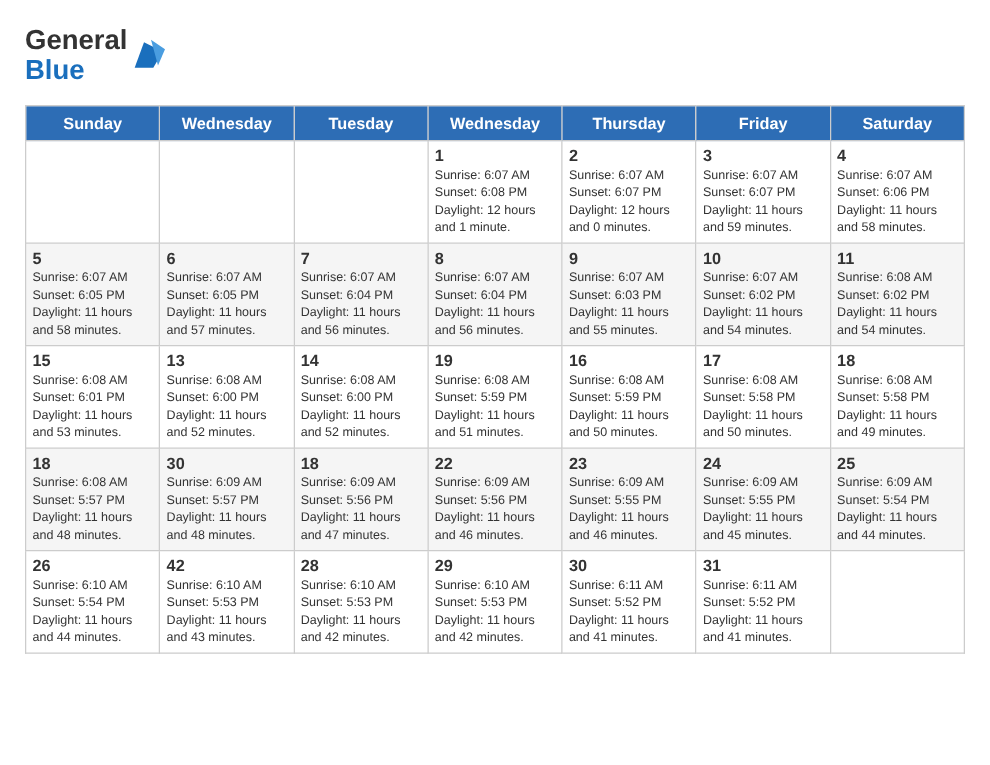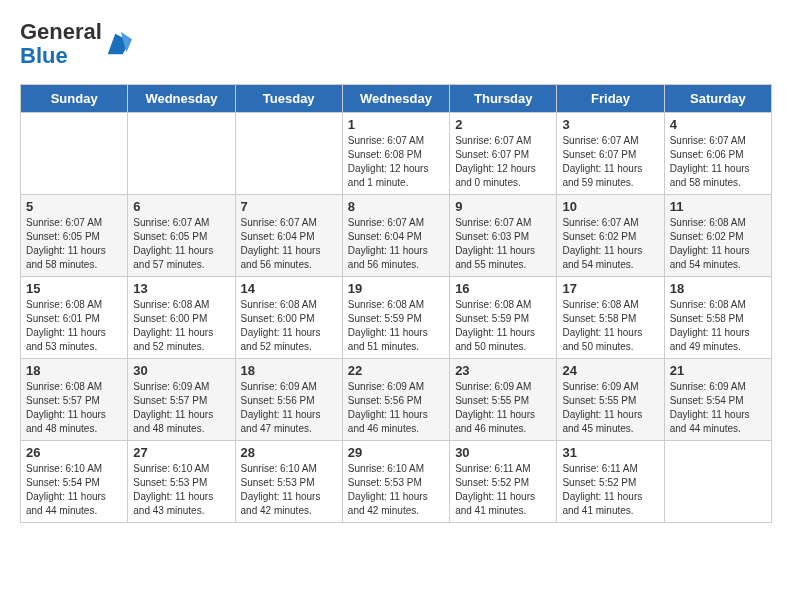--- a/index.html
+++ b/index.html
@@ -291,37 +291,37 @@
 and 46 minutes.</div>
         </td>
         <td>
           <span class="day-number">24</span>
           <div class="cell-content" style="white-space: pre-line;">Sunrise: 6:09 AM
 Sunset: 5:55 PM
 Daylight: 11 hours
 and 45 minutes.</div>
         </td>
         <td>
-          <span class="day-number">21</span>
+          <span class="day-number">25</span>
           <div class="cell-content" style="white-space: pre-line;">Sunrise: 6:09 AM
 Sunset: 5:54 PM
 Daylight: 11 hours
 and 44 minutes.</div>
         </td>
       </tr>
       <tr>
         <td>
           <span class="day-number">26</span>
           <div class="cell-content" style="white-space: pre-line;">Sunrise: 6:10 AM
 Sunset: 5:54 PM
 Daylight: 11 hours
 and 44 minutes.</div>
         </td>
         <td>
-          <span class="day-number">27</span>
+          <span class="day-number">42</span>
           <div class="cell-content" style="white-space: pre-line;">Sunrise: 6:10 AM
 Sunset: 5:53 PM
 Daylight: 11 hours
 and 43 minutes.</div>
         </td>
         <td>
           <span class="day-number">28</span>
           <div class="cell-content" style="white-space: pre-line;">Sunrise: 6:10 AM
 Sunset: 5:53 PM
 Daylight: 11 hours

